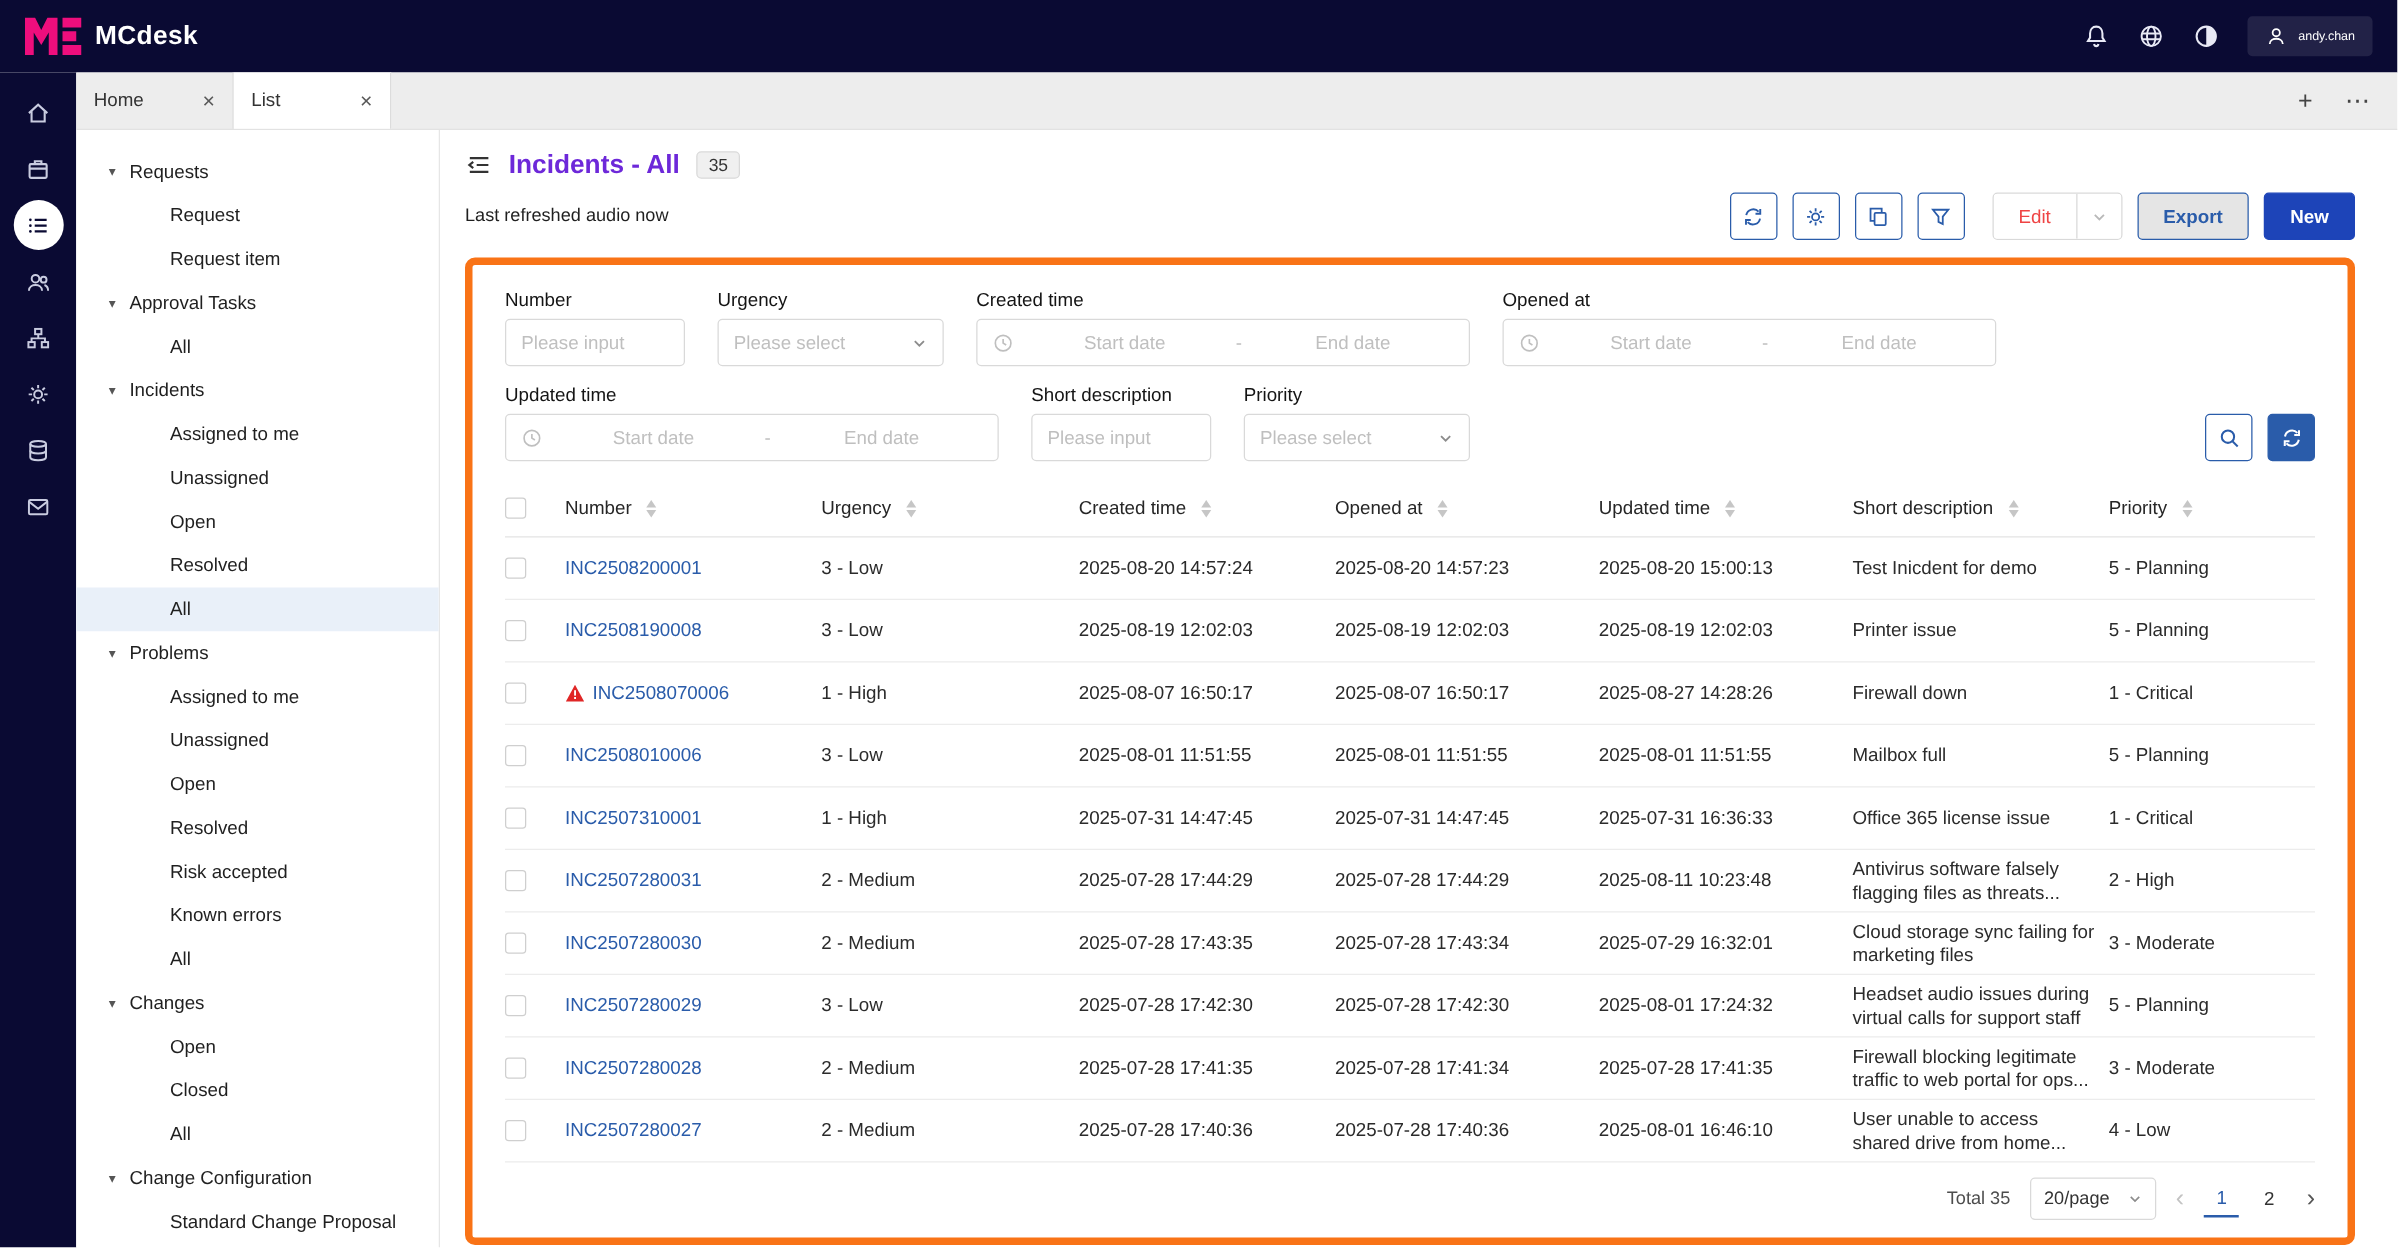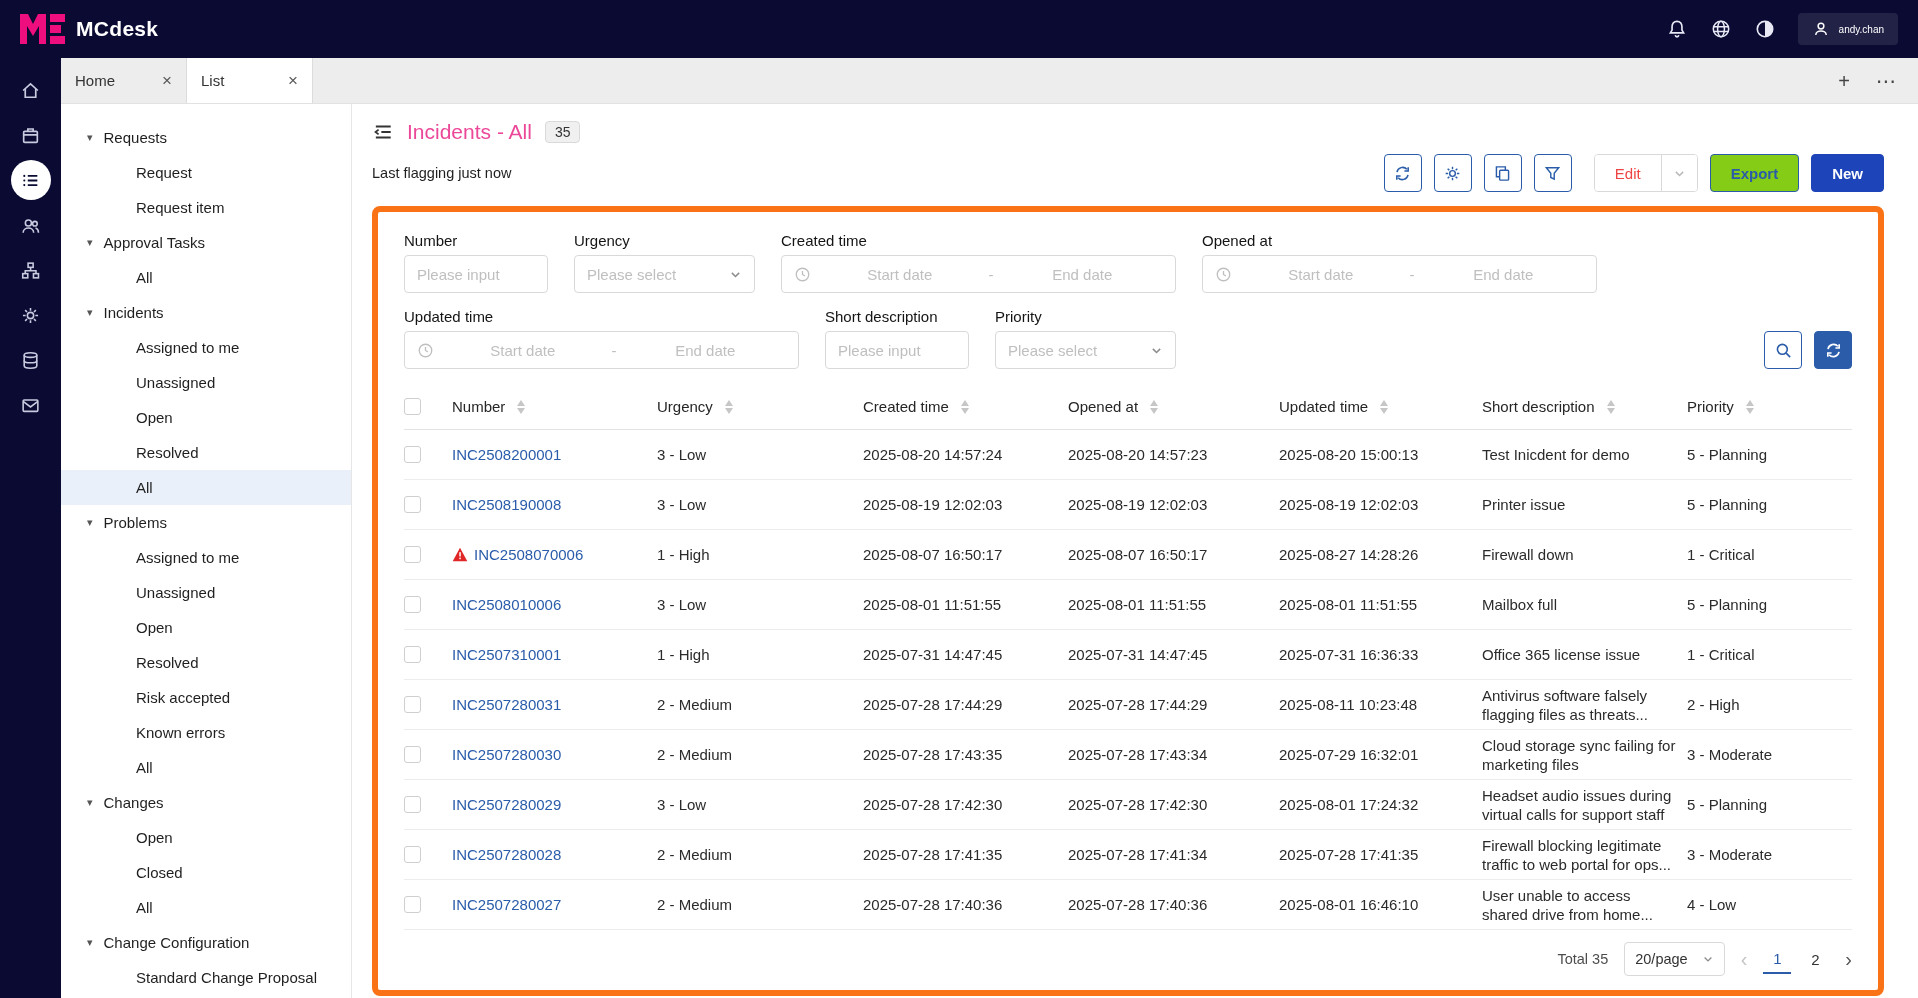--- a/index.html
+++ b/index.html
@@ -37,37 +37,37 @@
   .sidenav{width:291px;flex:none;border-right:1px solid #e6e6e6;padding-top:16px;
     overflow:hidden;background:#fff}
   .nav-item{height:35px;display:flex;align-items:center;font-size:15px;color:#1f1f1f;cursor:pointer}
   .nav-item.group{padding-left:26px;font-weight:400}
   .nav-item.child{padding-left:75px}
   .nav-item.selected{background:#e9f0f9}
   .caret{font-size:11px;color:#555;margin-right:11px}
   .main{flex:1;min-width:0;padding:16px 34px 0 20px;overflow:hidden}
   .main-header{display:flex;align-items:center;gap:13px}
   .collapse-icon{color:#333;display:flex;cursor:pointer}
-  .page-title{font-size:21px;font-weight:normal;color:#ec4899}
+  .page-title{font-size:21px;font-weight:bold;color:#6d28d9}
   .count-badge{font-size:14px;color:#333;background:#f0f0f0;border:1px solid #d9d9d9;
     border-radius:4px;padding:2px 9px}
   .sub-row{display:flex;align-items:center;justify-content:space-between;margin-top:10px}
   .refresh-note{font-size:14.5px;color:#1f1f1f}
   .toolbar{display:flex;align-items:center;gap:12px}
   .icon-btn{width:38px;height:38px;border:1px solid #2a5caa;border-radius:4px;background:#fff;
     color:#2a5caa;display:flex;align-items:center;justify-content:center;cursor:pointer}
   .icon-btn.solid{background:#2a5caa;color:#fff;border-color:#2a5caa}
   .edit-group{display:flex;margin-left:10px;border:1px solid #d9d9d9;border-radius:4px;overflow:hidden}
   .edit-main{height:36px;padding:0 20px;background:#fff;border:none;color:#ef4444;
     font-size:15px;cursor:not-allowed;display:flex;align-items:center}
   .edit-caret{width:36px;display:flex;align-items:center;justify-content:center;
     border-left:1px solid #d9d9d9;background:#fff;color:#b9b9b9;cursor:not-allowed}
   .btn{height:38px;border-radius:4px;font-size:15px;font-weight:bold;cursor:pointer;
     display:flex;align-items:center;padding:0 20px;border:1px solid transparent}
-  .btn.outline{background:#84cc16;border-color:#2a5caa;color:#2a5caa}
+  .btn.outline{background:#e5e5e5;border-color:#2a5caa;color:#2a5caa}
   .btn.primary{background:#1d44b8;border-color:#1d44b8;color:#fff}
   
   .card{margin-top:14px;border:6px solid #f97316;border-radius:8px;padding:20px 26px 12px 26px}
   .filter-row{display:flex;align-items:flex-end;gap:26px;margin-bottom:15px}
   .ff label{display:block;font-size:15px;color:#141414;margin-bottom:6px}
   .inputbox{height:38px;border:1px solid #d9d9d9;border-radius:4px;background:#fff;
     display:flex;align-items:center;padding:0 12px;font-size:15px;color:#333}
   input.inputbox{width:144px}
   input.inputbox::placeholder{color:#bfbfbf}
   .select{width:181px;justify-content:space-between;cursor:pointer}
@@ -375,21 +375,21 @@
             <svg width="22" height="22" viewBox="0 0 20 20" fill="none" stroke="currentColor" stroke-width="1.6">
               <path d="M3.5 5 H17 M8.5 10 H17 M3.5 15 H17"></path>
                 <path d="M6 7.8 L3.2 10 L6 12.2"></path>
             </svg>
           </span>
           <h1 class="page-title">Incidents - All</h1>
           <span class="count-badge">35</span>
         </div>
 
         <div class="sub-row">
-          <span class="refresh-note">Last flagging just now</span>
+          <span class="refresh-note">Last refreshed audio now</span>
           <div class="toolbar">
             <button class="icon-btn">
               <svg width="19" height="19" viewBox="0 0 20 20" fill="none" stroke="currentColor" stroke-width="1.6">
                 <path d="M4.2 8.6 A6 6 0 0 1 14.6 5.6 M16 3.4 V7.4 H12"></path>
                 <path d="M15.8 11.4 A6 6 0 0 1 5.4 14.4 M4 16.6 V12.6 H8"></path>
               </svg>
             </button>
             <button class="icon-btn">
               <svg width="19" height="19" viewBox="0 0 20 20" fill="none" stroke="currentColor" stroke-width="1.5">
                 <circle cx="10" cy="10" r="3"></circle>

